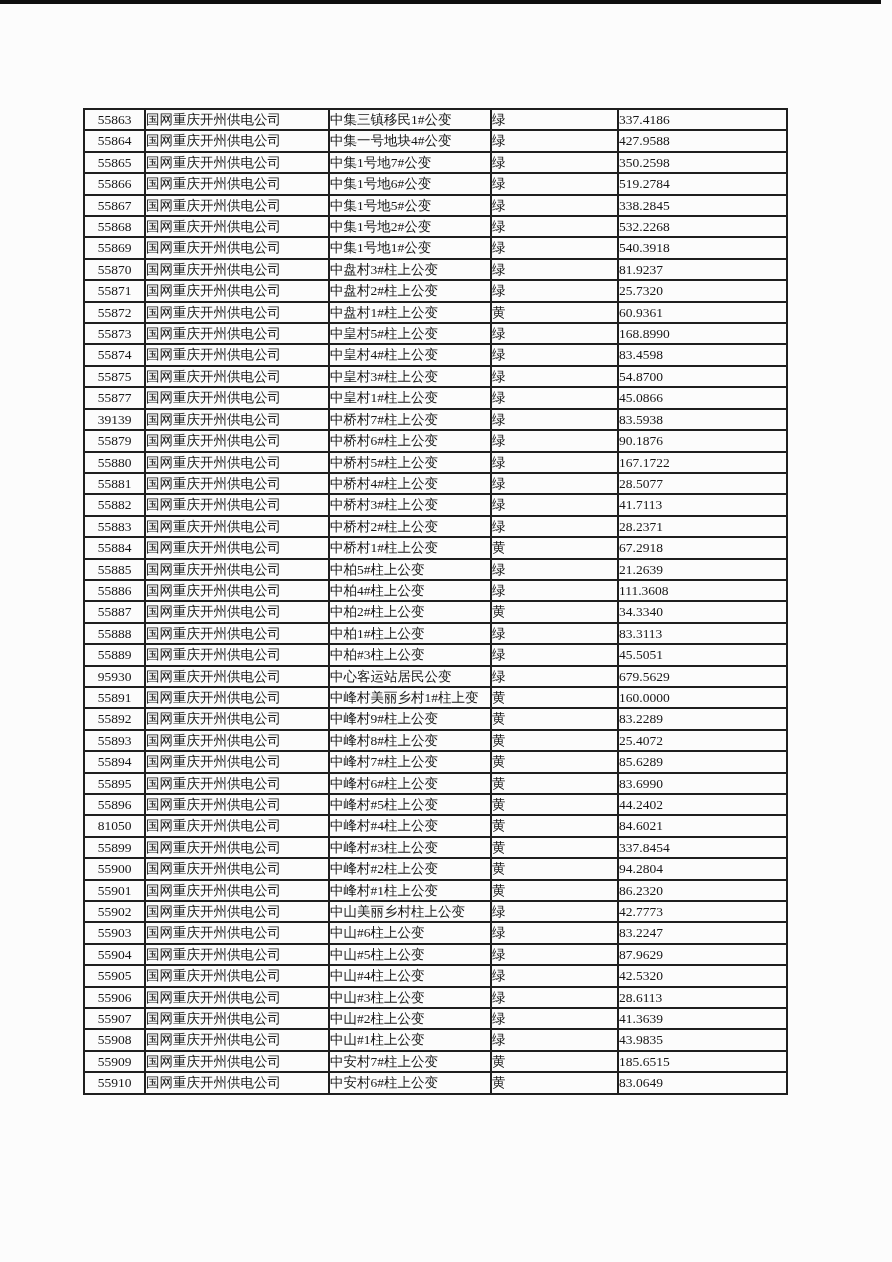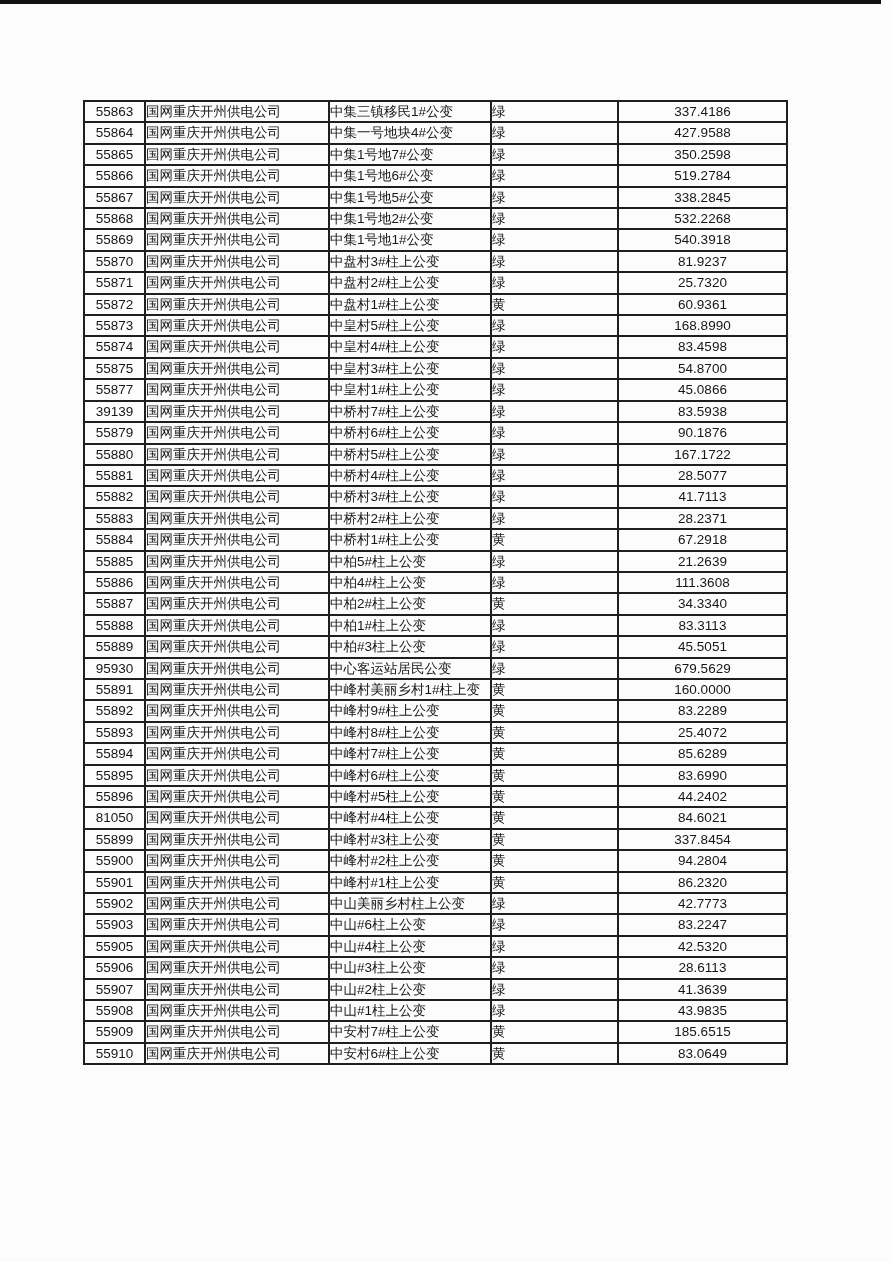--- a/index.html
+++ b/index.html
@@ -11,38 +11,39 @@
     overflow: hidden;
   }
   .topbar {
     position: absolute;
     top: 0; left: 0;
     width: 881px; height: 4px;
     background: #0f0f0f;
   }
   table.sheet {
     position: absolute;
-    top: 100px; left: 83px;
+    top: 108px; left: 83px;
     width: 703px;
     border-collapse: collapse;
     table-layout: fixed;
+    font-family: Liberation Serif, serif;
   }
   table.sheet td {
     border: 2px solid #1f1f1f;
     height: 19.4px;
     line-height: 19.4px;
     font-size: 13.5px;
     color: #161616;
     white-space: nowrap;
     overflow: hidden;
     padding: 0;
   }
   td.c-id    { text-align: center; }
   td.c-company, td.c-name, td.c-status { text-align: left; padding-left: 3px; }
-  td.c-value { text-align: center; }
+  td.c-value { text-align: left; }
 </style>
 </head>
 <body>
 
 <div class="topbar"></div>
 
 <table class="sheet">
   <colgroup>
     <col style="width:61px">
     <col style="width:184px">
@@ -318,20 +319,27 @@
     <td class="c-value">42.7773</td>
   </tr>
       <tr>
     <td class="c-id">55903</td>
     <td class="c-company">国网重庆开州供电公司</td>
     <td class="c-name">中山#6柱上公变</td>
     <td class="c-status">绿</td>
     <td class="c-value">83.2247</td>
   </tr>
       <tr>
+    <td class="c-id">55904</td>
+    <td class="c-company">国网重庆开州供电公司</td>
+    <td class="c-name">中山#5柱上公变</td>
+    <td class="c-status">绿</td>
+    <td class="c-value">87.9629</td>
+  </tr>
+      <tr>
     <td class="c-id">55905</td>
     <td class="c-company">国网重庆开州供电公司</td>
     <td class="c-name">中山#4柱上公变</td>
     <td class="c-status">绿</td>
     <td class="c-value">42.5320</td>
   </tr>
       <tr>
     <td class="c-id">55906</td>
     <td class="c-company">国网重庆开州供电公司</td>
     <td class="c-name">中山#3柱上公变</td>

